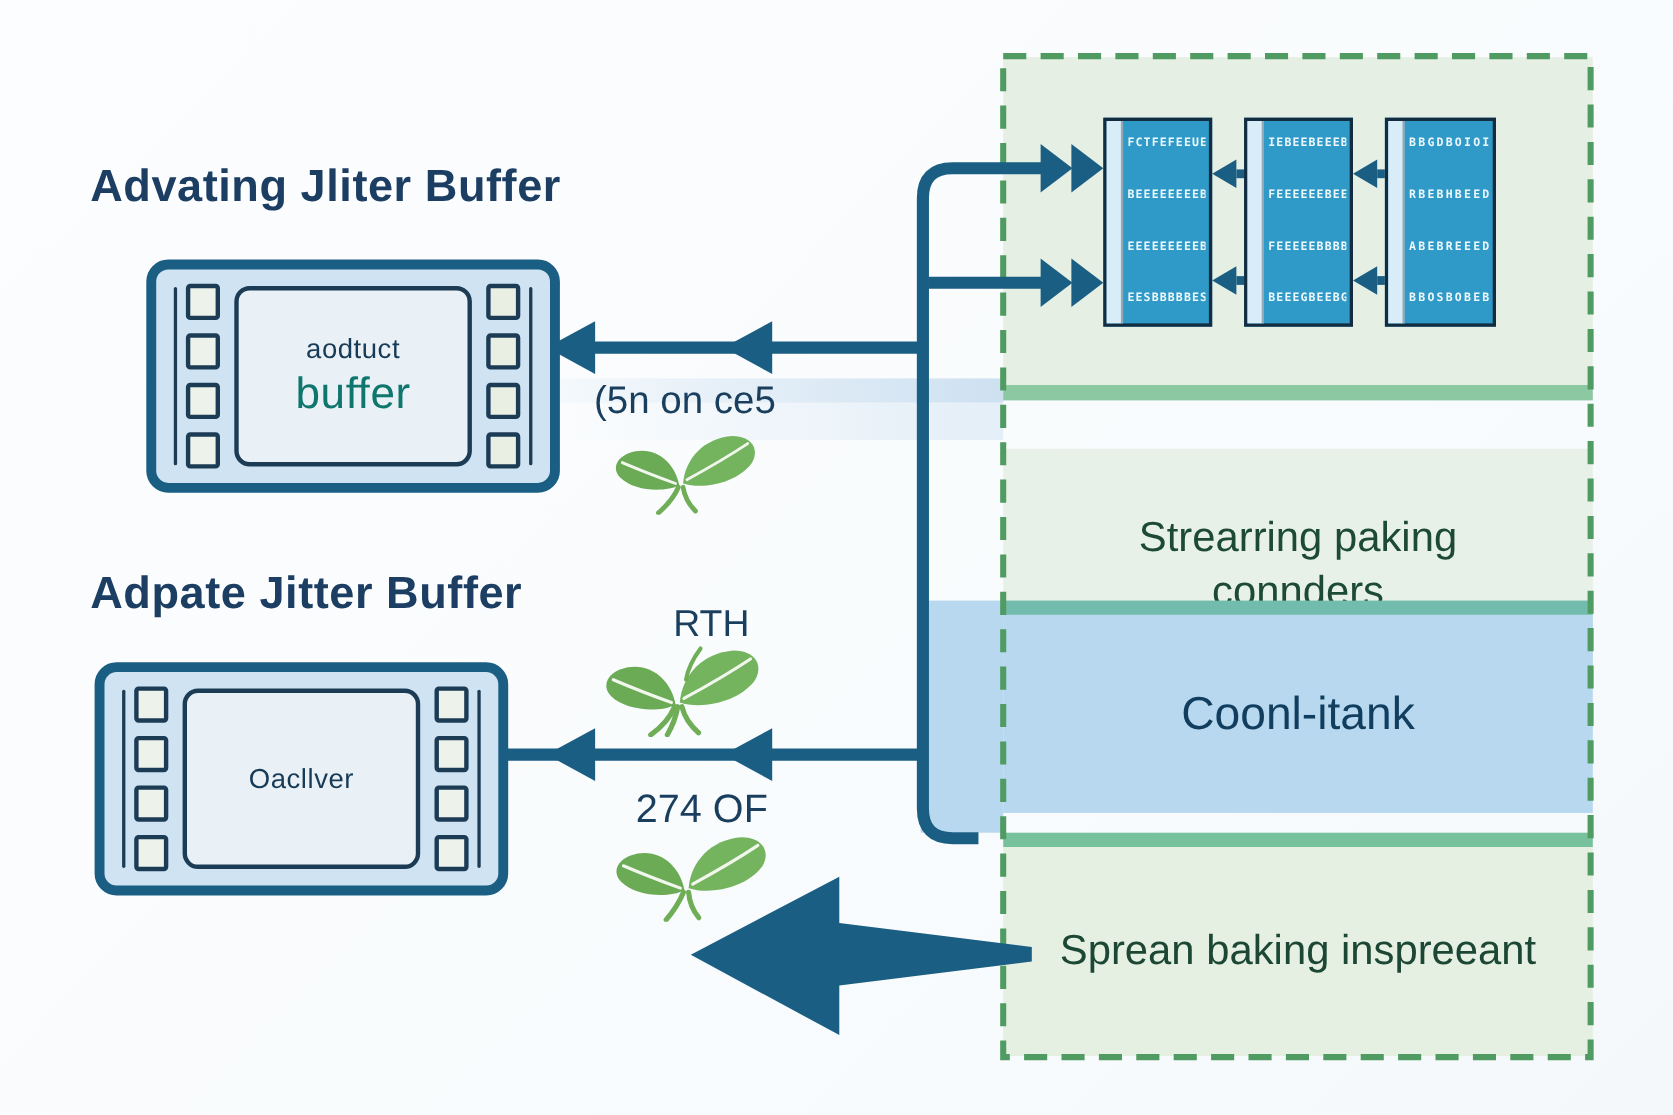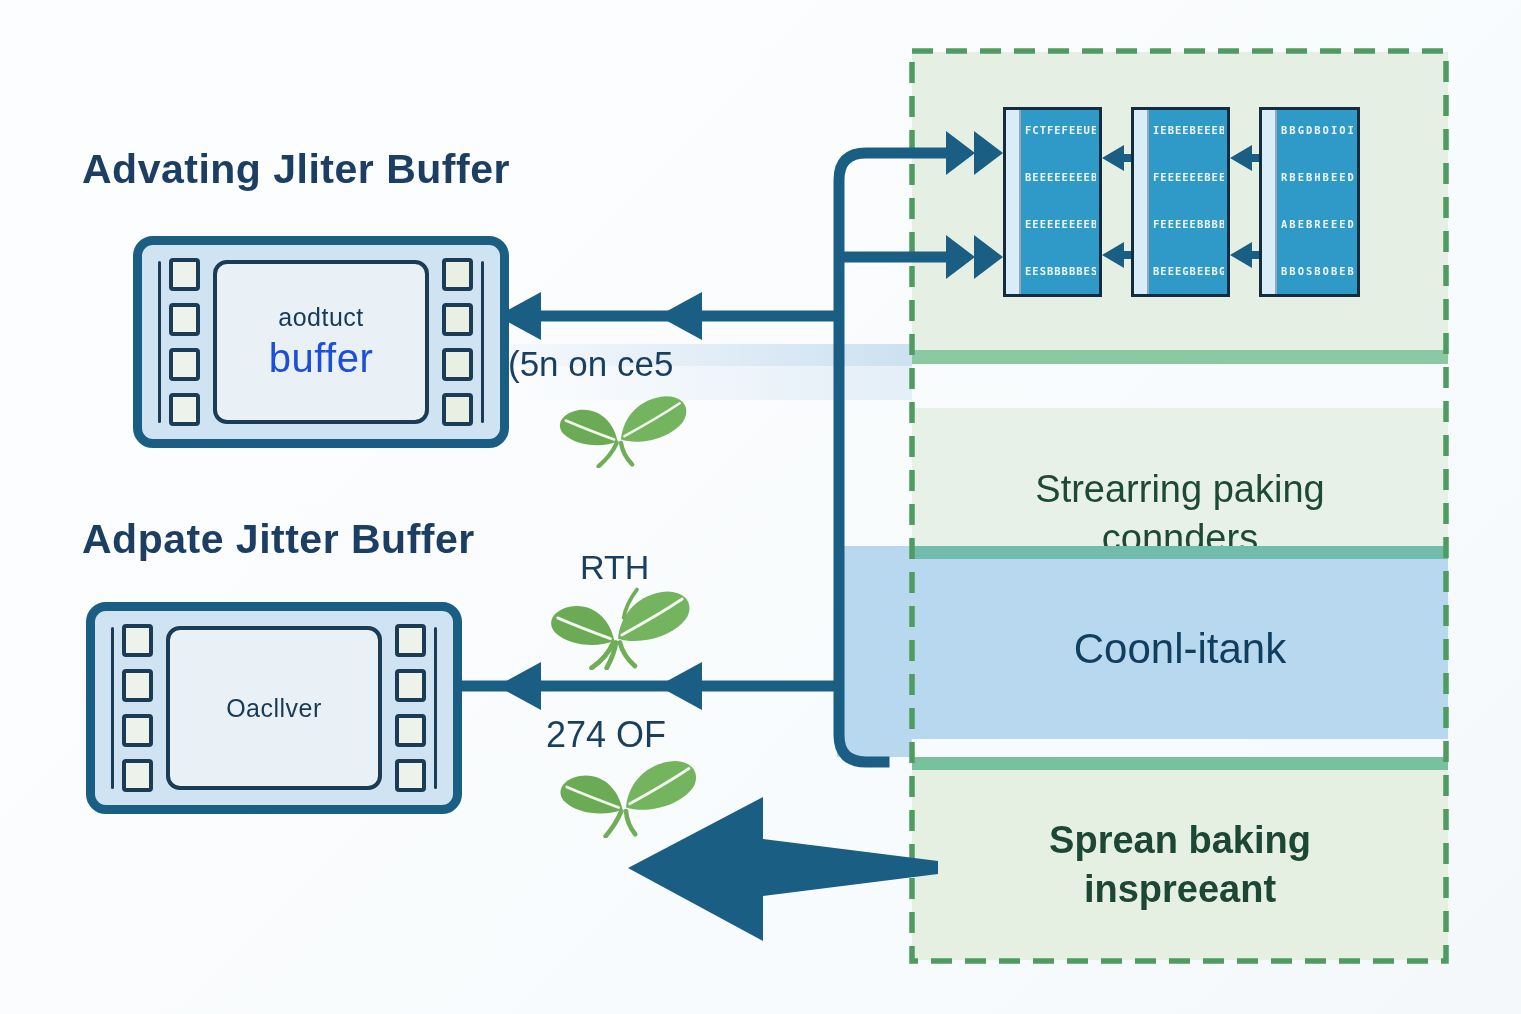--- a/index.html
+++ b/index.html
@@ -33,26 +33,26 @@
   .sprocket{
     width:31px;height:33px;box-sizing:border-box;
     border:4px solid #1c3c55;border-radius:4px;background:#edf2ea;
   }
   .buf-center{
     position:absolute;left:71px;right:71px;top:15px;bottom:15px;box-sizing:border-box;
     border:4px solid #1c3c55;border-radius:14px;background:#e9f1f6;
     display:flex;flex-direction:column;align-items:center;justify-content:center;gap:4px;
   }
   .buf-line1{font-size:25px;color:#173a56;letter-spacing:.5px;}
-  .buf-line2{font-size:40px;color:#1d4ed8;letter-spacing:.5px;}
+  .buf-line2{font-size:40px;color:#0f766e;letter-spacing:.5px;}
   .buf-line2.medium{font-weight:500;}
   .buf-line2.bold{font-weight:700;}
 
   
-  .flow-label{position:absolute;color:#1a3f5e;white-space:nowrap;}
+  .flow-label{position:absolute;color:#1a3f5e;white-space:nowrap;margin-left:32px;}
   .leaf-icon{position:absolute;}
 
   
   .band{position:absolute;left:912px;width:536px;}
   .band-label{
     position:absolute;left:0;right:0;top:50%;transform:translateY(-50%);
     text-align:center;font-size:38px;line-height:1.3;color:#1c4a35;
     padding:0 40px;
   }
   
@@ -85,21 +85,21 @@
   <div class="band" style="top:350px;height:14px;background:#8cc9a2;"></div>
   <div class="band" style="top:364px;height:212px;background:#e8f1e7;margin-top:44px;">
     <div class="band-label" style="color:#1c4a35;">Strearring paking connders</div>
   </div>
   <div class="band" style="top:546px;height:13px;background:#72bcae;"></div>
   <div class="band" style="top:559px;height:180px;background:#b7d8ee;">
     <div class="band-label" style="color:#113e5e;font-size:42px;">Coonl-itank</div>
   </div>
   <div class="band" style="top:757px;height:13px;background:#77c29c;"></div>
   <div class="band" style="top:770px;height:190px;background:#e5efe2;">
-    <div class="band-label" style="color:#1c4734;font-weight:bold;">Sprean baking inspreeant</div>
+    <div class="band-label" style="color:#1c4734;">Sprean baking inspreeant</div>
   </div>
 
   <div class="abs" style="left:837px;top:546px;width:75px;height:211px;background:#b7d8ee;"></div>
 
   <svg class="abs" style="left:0;top:0;" width="1521" height="1014" viewBox="0 0 1521 1014">
     <rect x="912" y="51" width="534" height="910" fill="none" stroke="#4f9b61" stroke-width="5.5" stroke-dasharray="21 13"></rect>
   </svg>
 
   <svg class="abs" style="left:0;top:0;pointer-events:none;" width="1521" height="1014" viewBox="0 0 1521 1014">
     <g stroke="#1b5e83" fill="#1b5e83">

